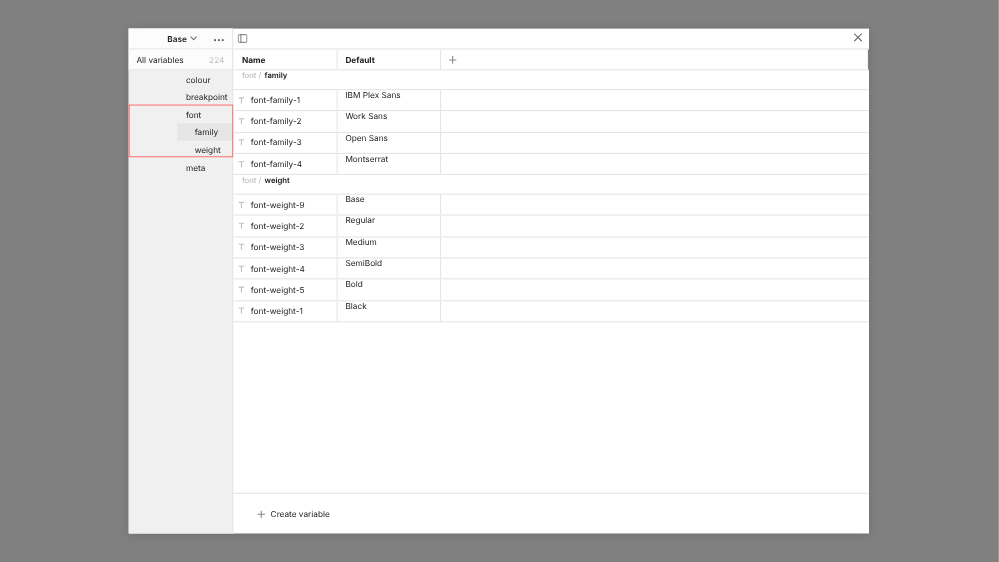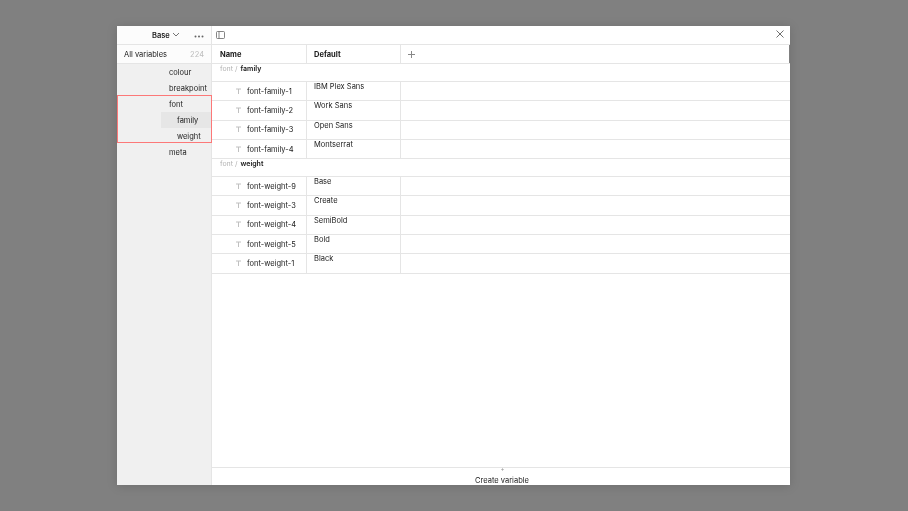--- a/index.html
+++ b/index.html
@@ -143,41 +143,40 @@
     height: 19.3px;
     display: flex;
     align-items: stretch;
     border-bottom: 1px solid var(--border);
   }
   .cell-name {
     width: 95px;
     display: flex;
     align-items: center;
     gap: 5px;
-    padding-left: 23px;
+    padding-left: 4px;
     border-right: 1px solid var(--border);
   }
   .type-icon { color: #c0c0c0; display:flex; align-items:center; }
   .cell-default {
     width: 94px;
     display: flex;
     align-items: flex-start;
     padding-left: 7px;
     border-right: 1px solid var(--border);
   }
   .cell-rest { flex: 1; }
   .footer {
-    height: 18px;
+    height: 37px;
     display: flex;
     align-items: center;
     gap: 5px;
-    padding-left: 2px;
+    padding-left: 22px;
     border-top: 1px solid var(--border);
     cursor: pointer;
-    flex-direction: column;
   }
   .footer svg { opacity: .7; }
 </style>
 </head>
 <body>
 
 <div class="modal">
 
   <div class="sidebar">
     <div class="sidebar-header">
@@ -332,24 +331,38 @@
           </div>
           <div class="cell-rest"></div>
       </div>
       <div class="var-row">
         <div class="cell-name">
             <span class="type-icon">
               <svg width="7" height="7" viewBox="0 0 7 7">
                 <path d="M1 1 H6 M3.5 1 V6" stroke="currentColor" stroke-width="1" fill="none"></path>
               </svg>
             </span>
+            <span>font-weight-2</span>
+          </div>
+        <div class="cell-default">
+            <span>Regular</span>
+          </div>
+          <div class="cell-rest"></div>
+      </div>
+      <div class="var-row">
+        <div class="cell-name">
+            <span class="type-icon">
+              <svg width="7" height="7" viewBox="0 0 7 7">
+                <path d="M1 1 H6 M3.5 1 V6" stroke="currentColor" stroke-width="1" fill="none"></path>
+              </svg>
+            </span>
             <span>font-weight-3</span>
           </div>
         <div class="cell-default">
-            <span>Create</span>
+            <span>Medium</span>
           </div>
           <div class="cell-rest"></div>
       </div>
       <div class="var-row">
         <div class="cell-name">
             <span class="type-icon">
               <svg width="7" height="7" viewBox="0 0 7 7">
                 <path d="M1 1 H6 M3.5 1 V6" stroke="currentColor" stroke-width="1" fill="none"></path>
               </svg>
             </span>

